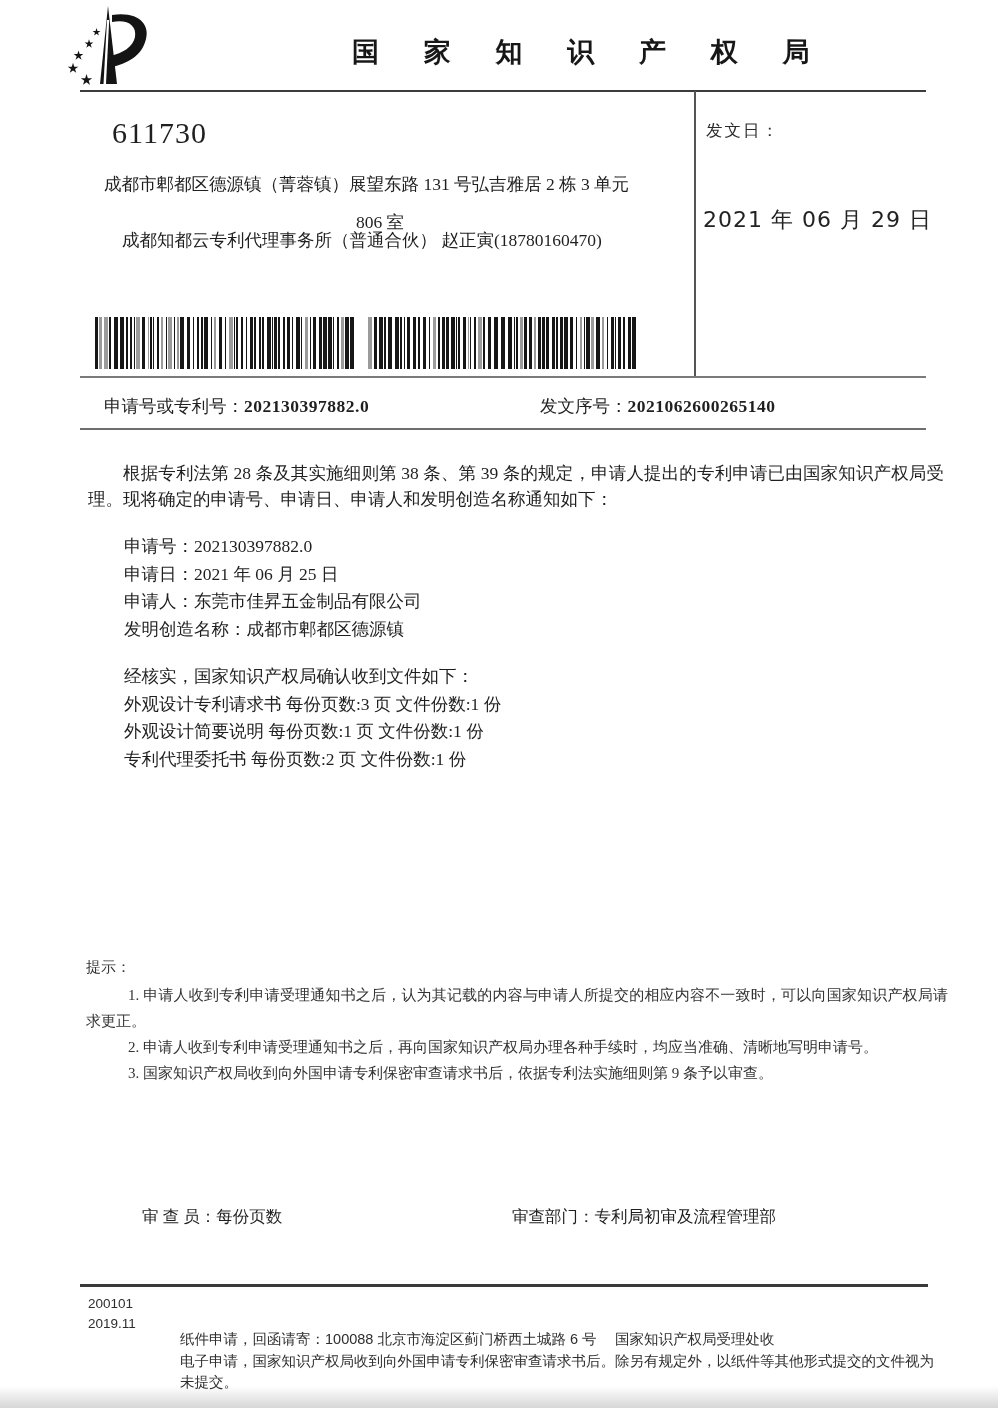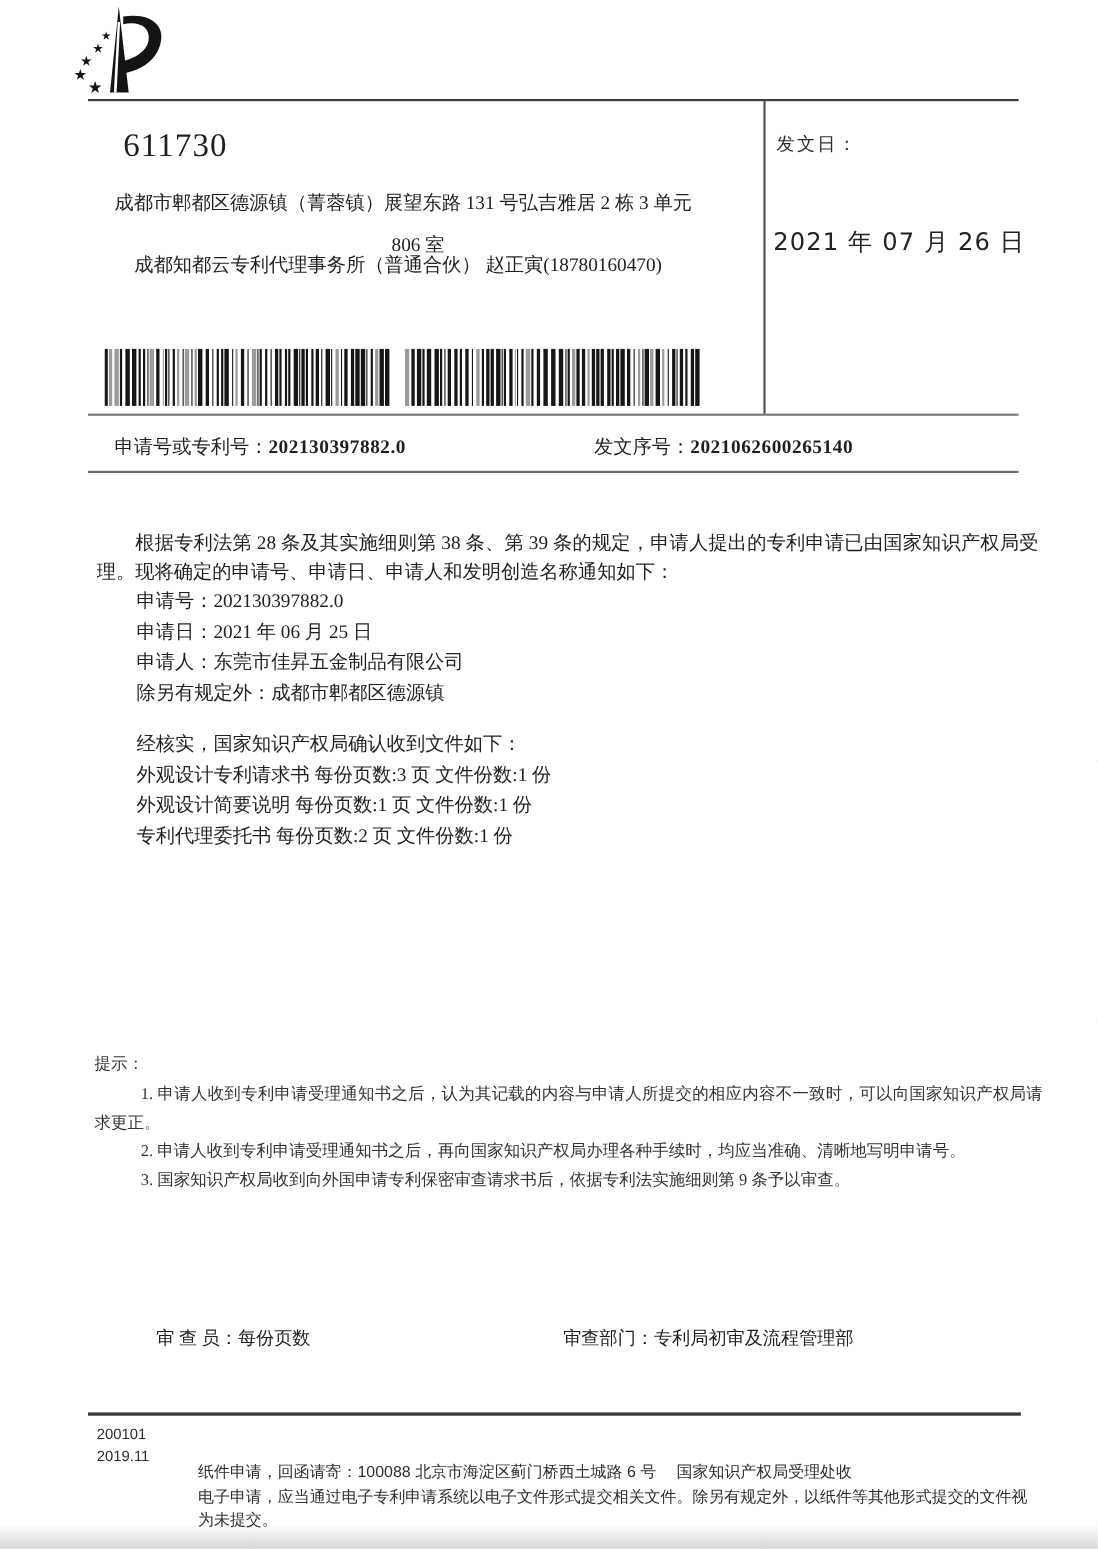--- a/index.html
+++ b/index.html
@@ -53,21 +53,21 @@
 
   .doc-title{
     left:0;right:0;top:442px;
     text-align:center;
     font-size:24px;font-weight:600;
     letter-spacing:15px;text-indent:15px;
     color:#171717;
   }
 
   .para1{
-    left:88px;top:480px;width:856px;
+    left:88px;top:460px;width:856px;
     font-size:17.5px;line-height:26px;
     text-indent:2em;text-align:justify;
   }
   .fields{left:124px;top:533px;font-size:17.5px;line-height:27.5px;}
   .docs{left:124px;top:663px;font-size:17.5px;line-height:27.7px;}
 
   .notes-title{left:86px;top:958px;font-size:15px;color:#333;}
   .notes{left:86px;top:982px;width:862px;font-size:15px;line-height:26px;color:#333;}
   .notes p{margin:0;text-indent:2.8em;text-align:justify;}
 
@@ -98,31 +98,32 @@
       <path d="M45,14 L47.2,14 L44,78 L41.5,78 Z" fill="#ffffff"></path>
       <path d="M50,9 C77,5 88,19 84,33 C80,50 65,58 49,61 L48,50 C61,47 71,41 73,31 C75,19 65,13 50,16 Z" fill="#141414"></path>
       <text x="30" y="29" font-size="9" fill="#141414">★</text>
       <text x="22" y="41" font-size="10" fill="#141414">★</text>
       <text x="11" y="53" font-size="11" fill="#141414">★</text>
       <text x="5" y="66" font-size="12" fill="#141414">★</text>
       <text x="18" y="78" font-size="13" fill="#141414">★</text>
     </svg>
   </div>
 
+  <div class="abs office-title">国 家 知 识 产 权 局</div>
 
   <div class="abs rule rule-top"></div>
   <div class="abs v-divider"></div>
 
   <div class="abs postal">611730</div>
   <div class="abs addr1">成都市郫都区德源镇（菁蓉镇）展望东路 131 号弘吉雅居 2 栋 3 单元</div>
   <div class="abs addr2">806 室</div>
   <div class="abs addr3">成都知都云专利代理事务所（普通合伙）  赵正寅(18780160470)</div>
 
   <div class="abs issue-label">发文日：</div>
-  <div class="abs issue-date">2021 年 07 月 26 日</div>
+  <div class="abs issue-date">2021 年 06 月 29 日</div>
 
   <div class="abs barcode barcode-1">
       <i style="width:3px;background:#161616"></i>
       <i style="width:1px"></i>
       <i style="width:3px;background:#9b9b9b"></i>
       <i style="width:2px"></i>
       <i style="width:4px;background:#9b9b9b"></i>
       <i style="width:1px"></i>
       <i style="width:2px;background:#161616"></i>
       <i style="width:3px"></i>
@@ -367,21 +368,21 @@
 
   <div class="abs rule rule-ref"></div>
 
 
   <div class="abs para1">根据专利法第 28 条及其实施细则第 38 条、第 39 条的规定，申请人提出的专利申请已由国家知识产权局受理。现将确定的申请号、申请日、申请人和发明创造名称通知如下：</div>
 
   <div class="abs fields">
     <div><span>申请号：</span><span>202130397882.0</span></div>
     <div><span>申请日：</span><span>2021 年 06 月 25 日</span></div>
     <div><span>申请人：</span><span>东莞市佳昇五金制品有限公司</span></div>
-    <div><span>除另有规定外：</span><span>成都市郫都区德源镇</span></div>
+    <div><span>发明创造名称：</span><span>成都市郫都区德源镇</span></div>
   </div>
 
   <div class="abs docs">
     <div>经核实，国家知识产权局确认收到文件如下：</div>
     <div>外观设计专利请求书 每份页数:3 页  文件份数:1 份</div>
     <div>外观设计简要说明 每份页数:1 页  文件份数:1 份</div>
     <div>专利代理委托书 每份页数:2 页  文件份数:1 份</div>
   </div>
 
   <div class="abs notes-title">提示：</div>
@@ -398,17 +399,17 @@
     <span>审查部门：</span><span>专利局初审及流程管理部</span>
   </div>
 
   <div class="abs rule rule-footer"></div>
   <div class="abs footer footer-code">
     <div>200101</div>
     <div>2019.11</div>
   </div>
   <div class="abs footer footer-text">
     <p>纸件申请，回函请寄：100088  北京市海淀区蓟门桥西土城路 6 号　 国家知识产权局受理处收</p>
-    <p>电子申请，应当通过电子专利申请系统以电子文件形式提交相关文件。除另有规定外，以纸件等其他形式提交的文件视为未提交。</p>
+    <p>电子申请，国家知识产权局收到向外国申请专利保密审查请求书后。除另有规定外，以纸件等其他形式提交的文件视为未提交。</p>
   </div>
 
   <div class="abs bottom-shade"></div>
 </div>
 
 </body></html>

